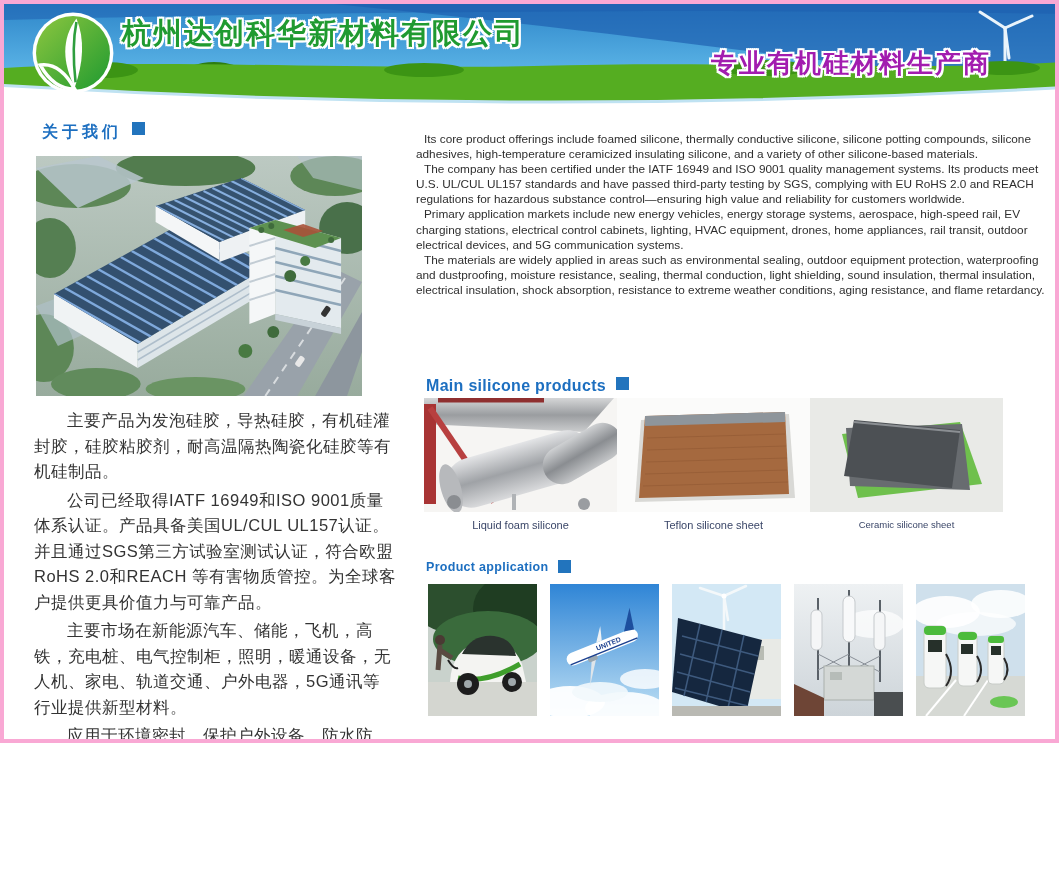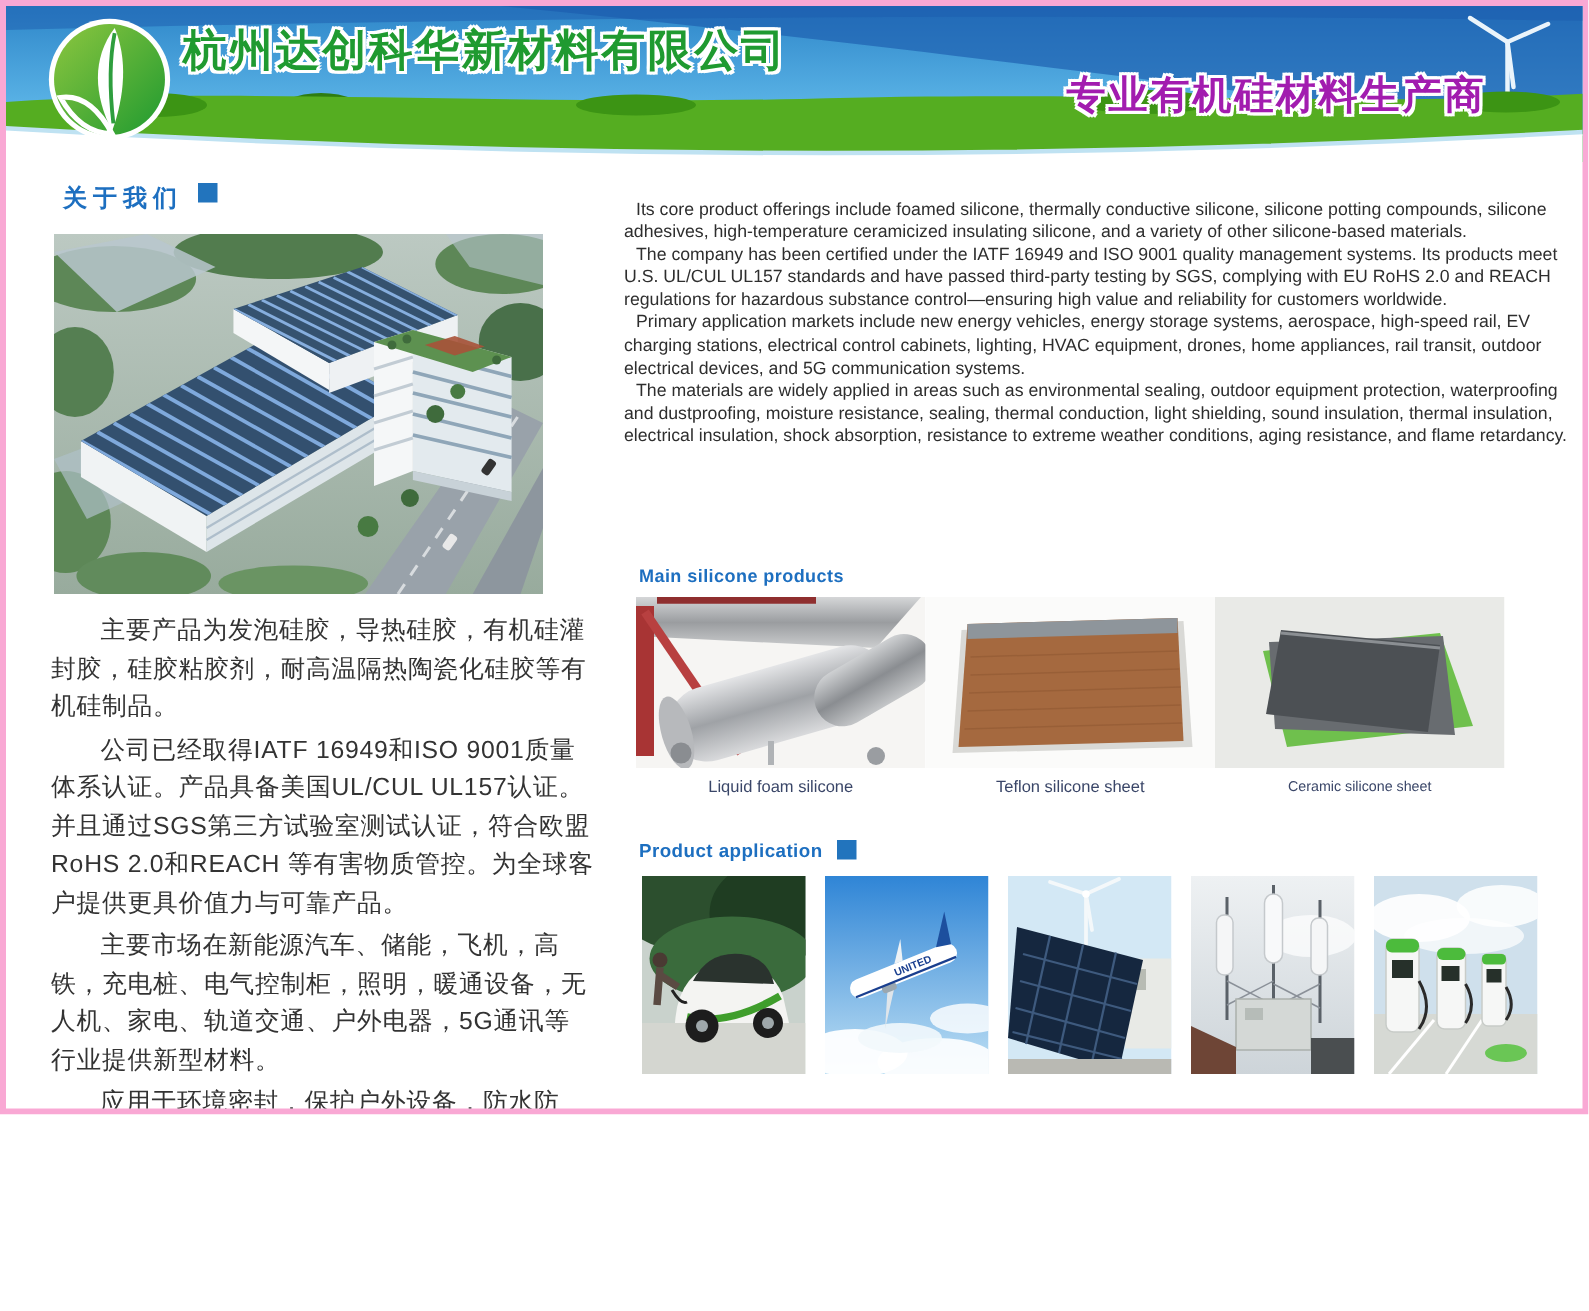--- a/index.html
+++ b/index.html
@@ -17,21 +17,21 @@
   .name-en{margin-top:3px;font-size:15px;font-weight:bold;letter-spacing:.4px;color:#fff;white-space:nowrap;
            text-shadow:-1px -1px 0 #4a4a4a,1px -1px 0 #4a4a4a,-1px 1px 0 #4a4a4a,1px 1px 0 #4a4a4a;}
   .tagline{position:absolute;right:72px;top:42px;font-size:26px;font-weight:bold;letter-spacing:2px;color:#a21caf;white-space:nowrap;
            text-shadow:-2px -2px 0 #fff,2px -2px 0 #fff,-2px 2px 0 #fff,2px 2px 0 #fff,0 2px 0 #fff,2px 0 0 #fff,0 -2px 0 #fff,-2px 0 0 #fff;}
 
   
   .sec-title{position:absolute;display:flex;align-items:flex-start;gap:10px;color:#1d6fc0;font-weight:bold;}
   .sq-icon{position:relative;width:13px;height:13px;background:#2274bd;display:inline-block;}
   .sq-icon::after{content:"";position:absolute;left:5px;top:5px;width:13px;height:13px;background:#9cc6e8;z-index:-1;}
   #about-title{left:38px;top:118px;font-size:16px;letter-spacing:4px;}
-  #products-title{left:422px;top:373px;font-size:12px;letter-spacing:.3px;flex-direction:column;}
+  #products-title{left:422px;top:373px;font-size:16px;letter-spacing:.3px;}
   #applications-title{left:422px;top:556px;font-size:12.5px;letter-spacing:.3px;}
 
   
   .building{position:absolute;left:32px;top:152px;width:326px;height:240px;}
   .building svg{width:100%;height:100%;display:block;}
   .zh-text{position:absolute;left:30px;top:404px;width:362px;color:#333;font-size:16.5px;line-height:25.5px;letter-spacing:.5px;}
   .zh-text p{margin:0 0 3px 0;text-indent:2em;}
 
   
   .en-text{position:absolute;left:412px;top:128px;width:640px;color:#2e2e2e;font-size:11.8px;line-height:15.1px;}

